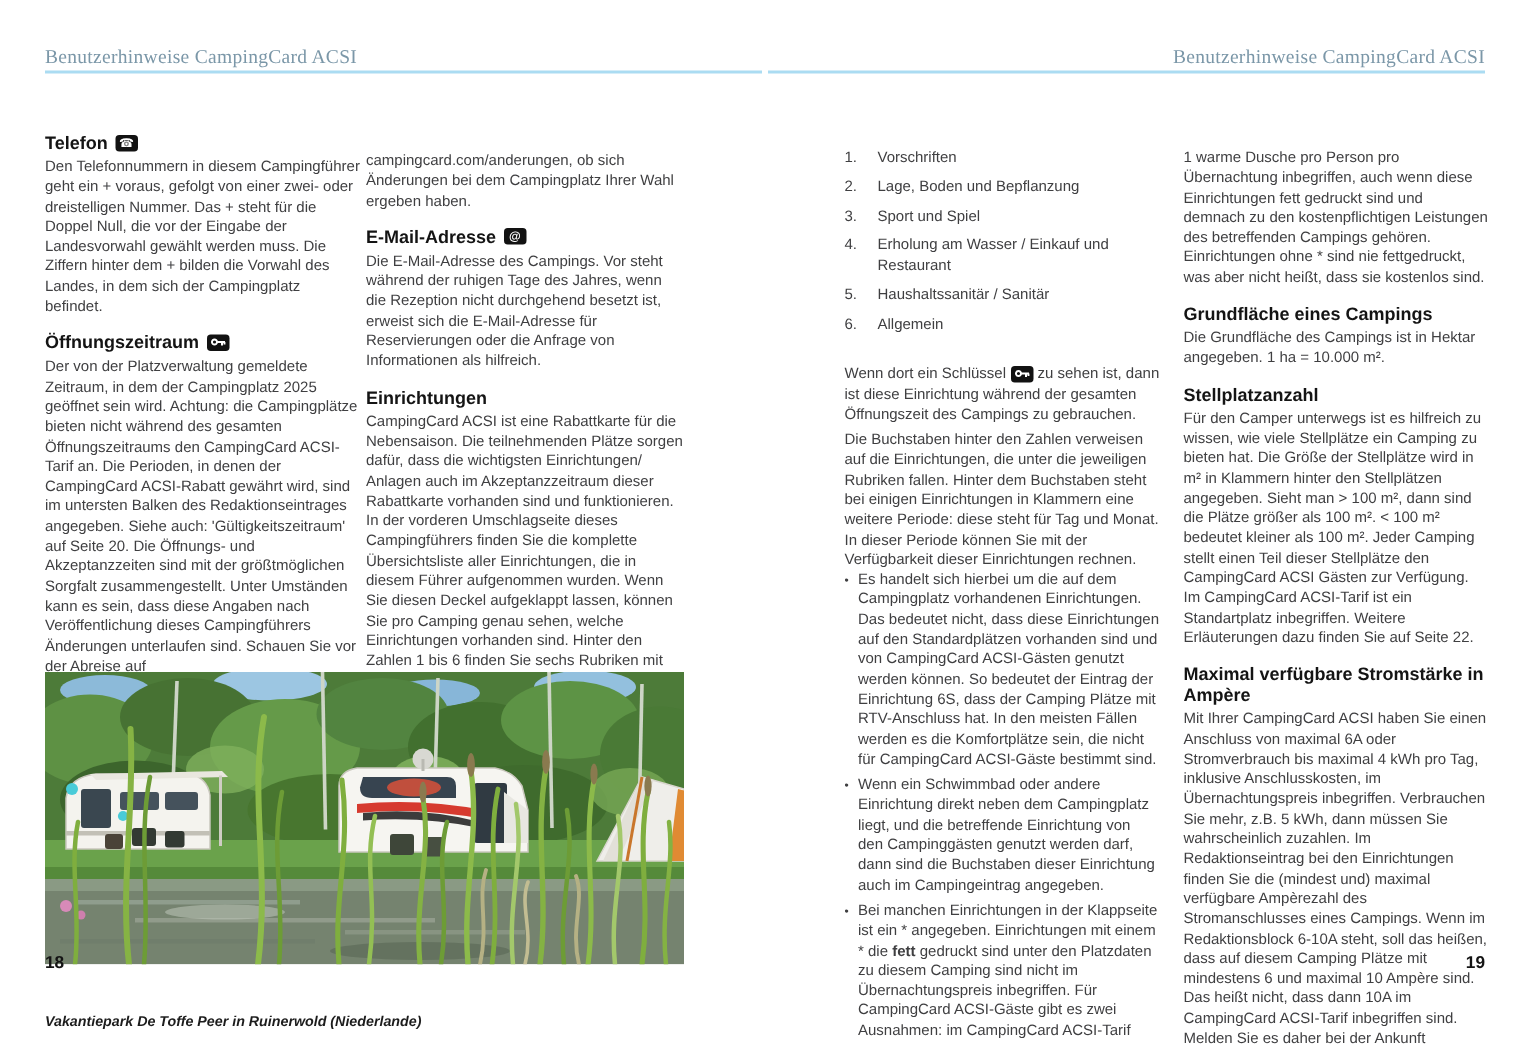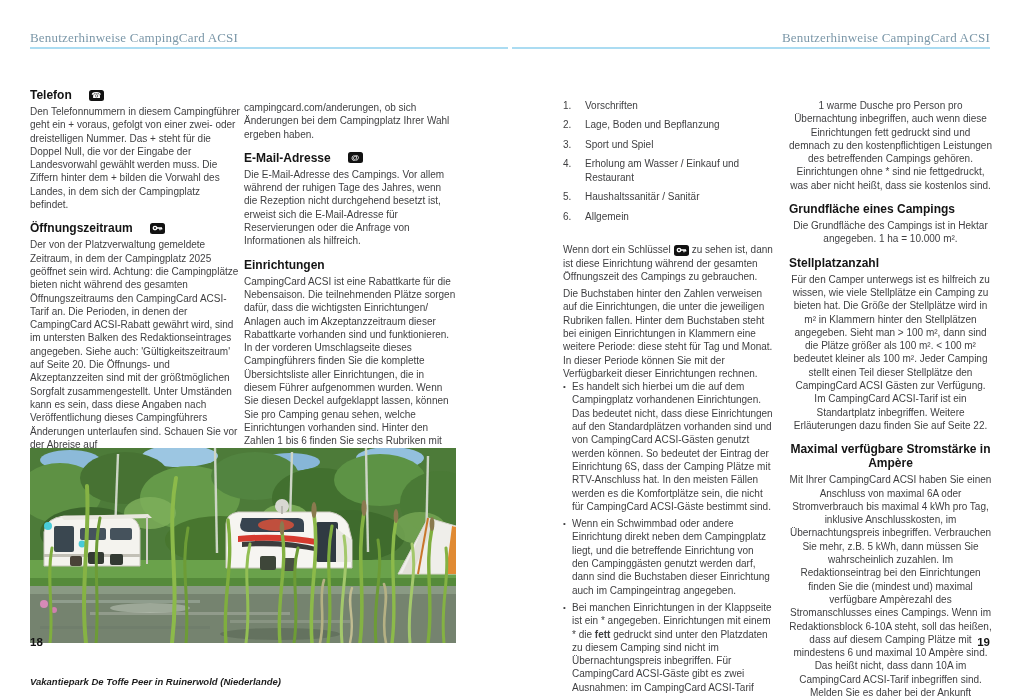--- a/index.html
+++ b/index.html
@@ -11,24 +11,24 @@
   .head-left{left:30px;}
   .head-right{right:30px;text-align:right;}
   .head-rule{position:absolute;top:47px;height:2px;background:#abdcf2;}
   .rule-left{left:30px;width:478px;}
   .rule-right{left:512px;width:478px;}
   
   .col{position:absolute;top:88px;font-size:10px;line-height:13.3px;}
   .col-1{left:30px;width:210px;height:360px;}
   .col-2{left:244px;width:212px;height:360px;padding-top:13px;}
   .col-3{left:563px;width:210px;height:560px;padding-top:11px;}
-  .col-4{left:789px;width:203px;height:560px;padding-top:11px;text-align:center;}
+  .col-4{left:789px;width:203px;height:560px;padding-top:11px;}
   .col p{margin:0 0 4px 0;}
   .col h3{font-size:12px;line-height:14px;color:#141414;margin:10px 0 3px 0;
-          font-weight:bold;display:flex;align-items:center;gap:17px;}
+          font-weight:bold;display:flex;align-items:center;gap:5px;}
   .col h3:first-child{margin-top:0;}
   
   .sqicon{display:inline-flex;align-items:center;justify-content:center;
           width:15px;height:11px;background:#121212;border-radius:2.5px;
           color:#fff;font-size:8px;line-height:11px;flex:0 0 auto;}
   .sqicon.inline{vertical-align:-1px;margin:0 3px;}
   .sqicon svg{display:block;}
   
   .rubrik{display:flex;margin:0 0 6.2px 0;}
   .rubrik .num{width:22px;flex:0 0 auto;}
@@ -74,21 +74,21 @@
     </h3>
     <p>Der von der Platzverwaltung gemeldete Zeitraum, in dem der Campingplatz 2025 geöffnet sein wird. Achtung: die Campingplätze bieten nicht während des gesamten Öffnungszeitraums den CampingCard ACSI-Tarif an. Die Perioden, in denen der CampingCard ACSI-Rabatt gewährt wird, sind im untersten Balken des Redaktionseintrages angegeben. Siehe auch: 'Gültigkeitszeitraum' auf Seite 20. Die Öffnungs- und Akzeptanzzeiten sind mit der größtmöglichen Sorgfalt zusammengestellt. Unter Umständen kann es sein, dass diese Angaben nach Veröffentlichung dieses Campingführers Änderungen unterlaufen sind. Schauen Sie vor der Abreise auf</p>
   </div>
 
   <div class="col col-2">
     <p>campingcard.com/anderungen, ob sich Änderungen bei dem Campingplatz Ihrer Wahl ergeben haben.</p>
     <h3>
       <span>E-Mail-Adresse</span>
       <span class="sqicon">@</span>
     </h3>
-    <p>Die E-Mail-Adresse des Campings. Vor allem während der ruhigen Tage des Jahres, wenn die Rezeption nicht durchgehend besetzt ist, erweist sich die E-Mail-Adresse für Reservierungen oder die Anfrage von Informationen als hilfreich.</p>
+    <p>Die E-Mail-Adresse des Campings. Vor steht während der ruhigen Tage des Jahres, wenn die Rezeption nicht durchgehend besetzt ist, erweist sich die E-Mail-Adresse für Reservierungen oder die Anfrage von Informationen als hilfreich.</p>
     <h3>
       <span>Einrichtungen</span>
     </h3>
     <p>CampingCard ACSI ist eine Rabattkarte für die Nebensaison. Die teilnehmenden Plätze sorgen dafür, dass die wichtigsten Einrichtungen/ Anlagen auch im Akzeptanzzeitraum dieser Rabattkarte vorhanden sind und funktionieren. In der vorderen Umschlagseite dieses Campingführers finden Sie die komplette Übersichtsliste aller Einrichtungen, die in diesem Führer aufgenommen wurden. Wenn Sie diesen Deckel aufgeklappt lassen, können Sie pro Camping genau sehen, welche Einrichtungen vorhanden sind. Hinter den Zahlen 1 bis 6 finden Sie sechs Rubriken mit Einrichtungen:</p>
   </div>
 
   <div class="photo">
     <svg width="426" height="195" viewBox="0 0 426 195" preserveAspectRatio="none">
 
       <rect x="0" y="0" width="426" height="130" fill="#4d7b39"></rect>

